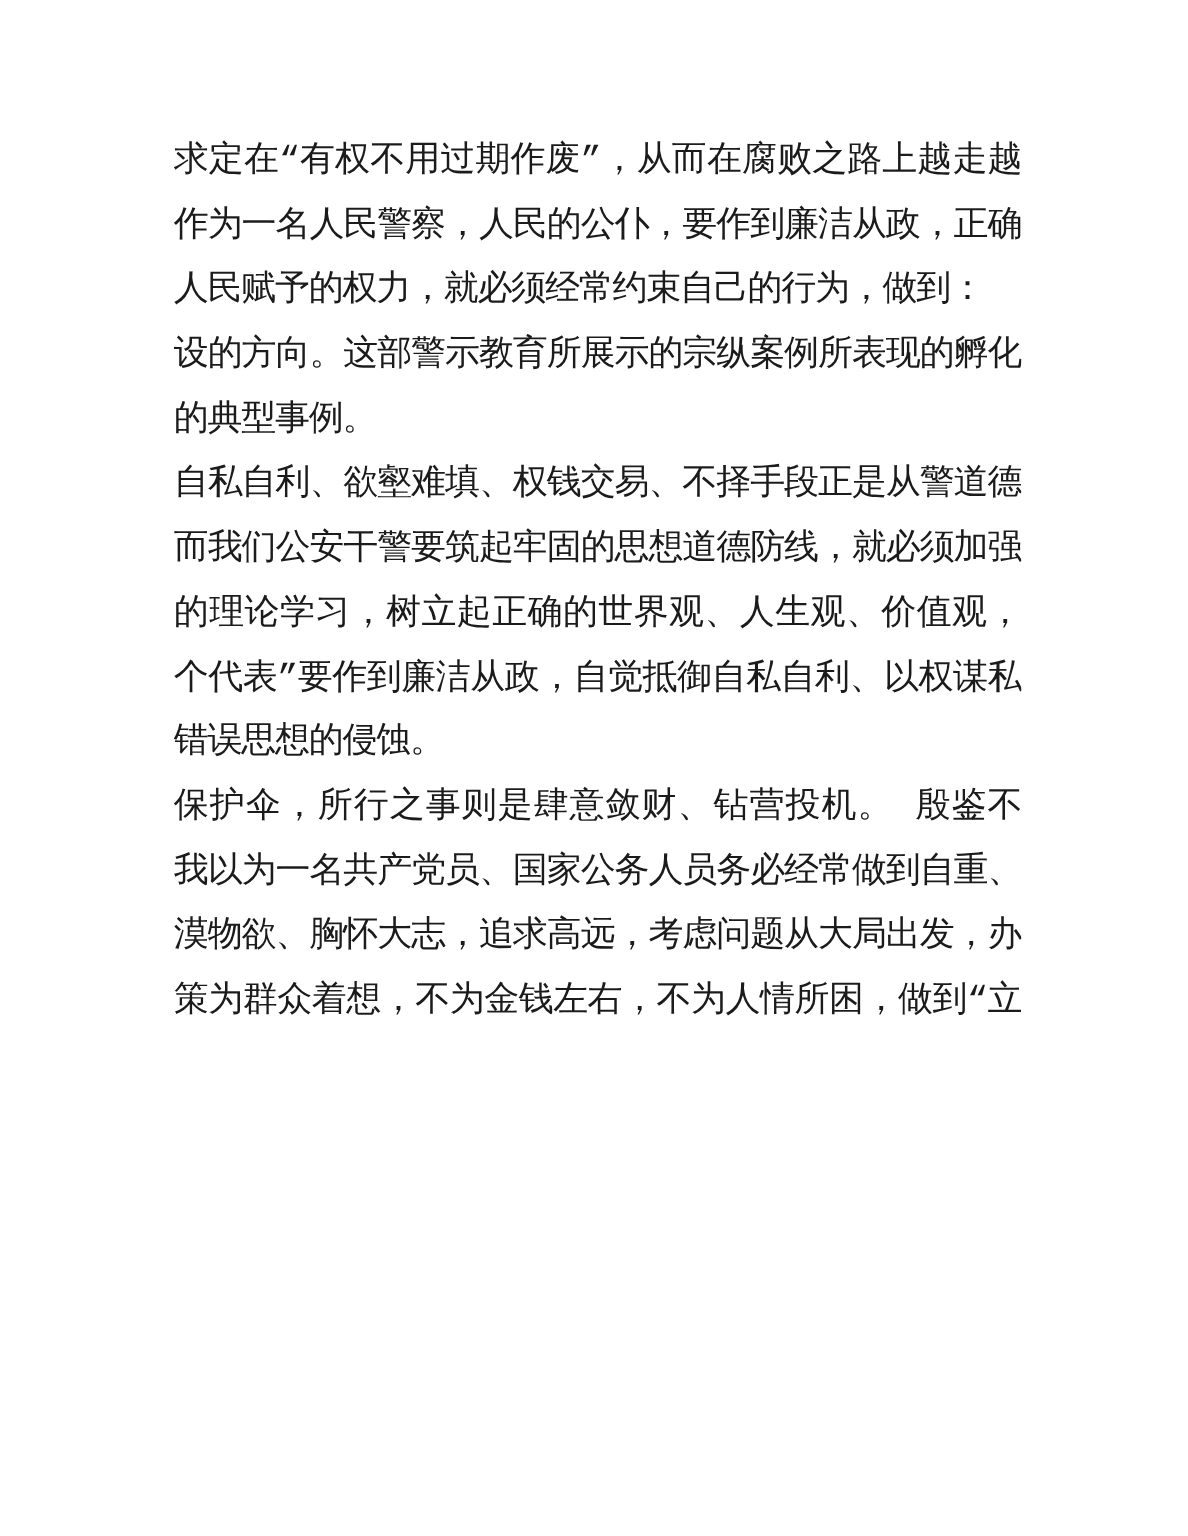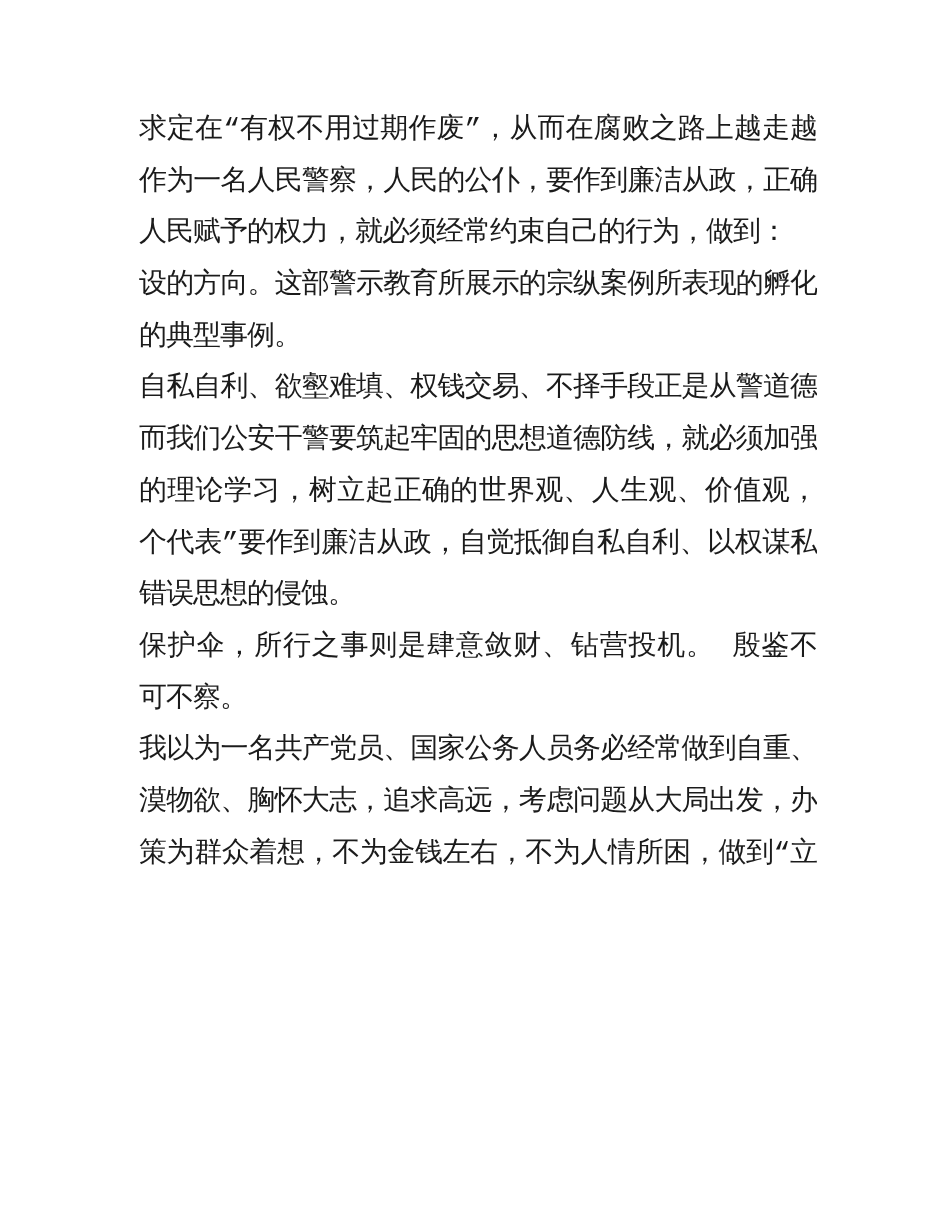--- a/index.html
+++ b/index.html
@@ -41,18 +41,17 @@
     <div class="line">作为一名人民警察，人民的公仆，要作到廉洁从政，正确使用</div>
     <div class="line para-end">人民赋予的权力，就必须经常约束自己的行为，做到：&lt;&gt;</div>
     <div class="line">设的方向。这部警示教育所展示的宗纵案例所表现的孵化坠落</div>
     <div class="line para-end">的典型事例。</div>
     <div class="line">自私自利、欲壑难填、权钱交易、不择手段正是从警道德沦丧</div>
     <div class="line">而我们公安干警要筑起牢固的思想道德防线，就必须加强自身</div>
     <div class="line">的理论学习，树立起正确的世界观、人生观、价值观，用“三</div>
     <div class="line">个代表”要作到廉洁从政，自觉抵御自私自利、以权谋私的</div>
     <div class="line para-end">错误思想的侵蚀。</div>
     <div class="line">保护伞，所行之事则是肆意敛财、钻营投机。 殷鉴不远，不</div>
-    <div class="line para-end">可不察。</div>
     <div class="line">我以为一名共产党员、国家公务人员务必经常做到自重、自</div>
     <div class="line">漠物欲、胸怀大志，追求高远，考虑问题从大局出发，办事决</div>
     <div class="line">策为群众着想，不为金钱左右，不为人情所困，做到“立警为</div>
   </div>
 </div>
 
 </body></html>

